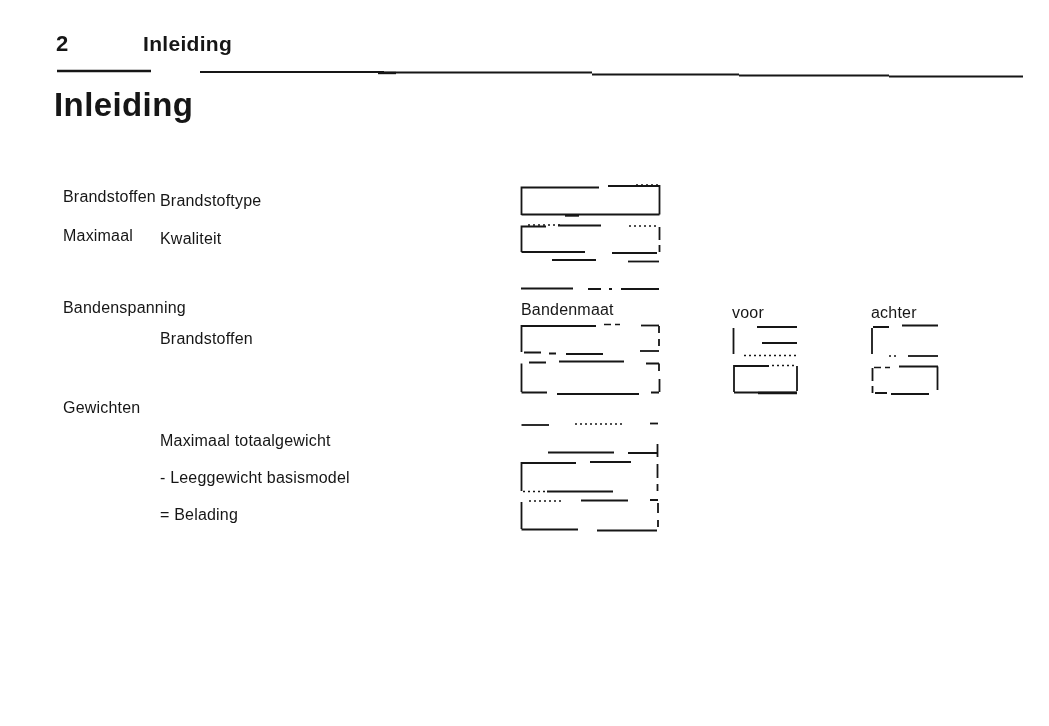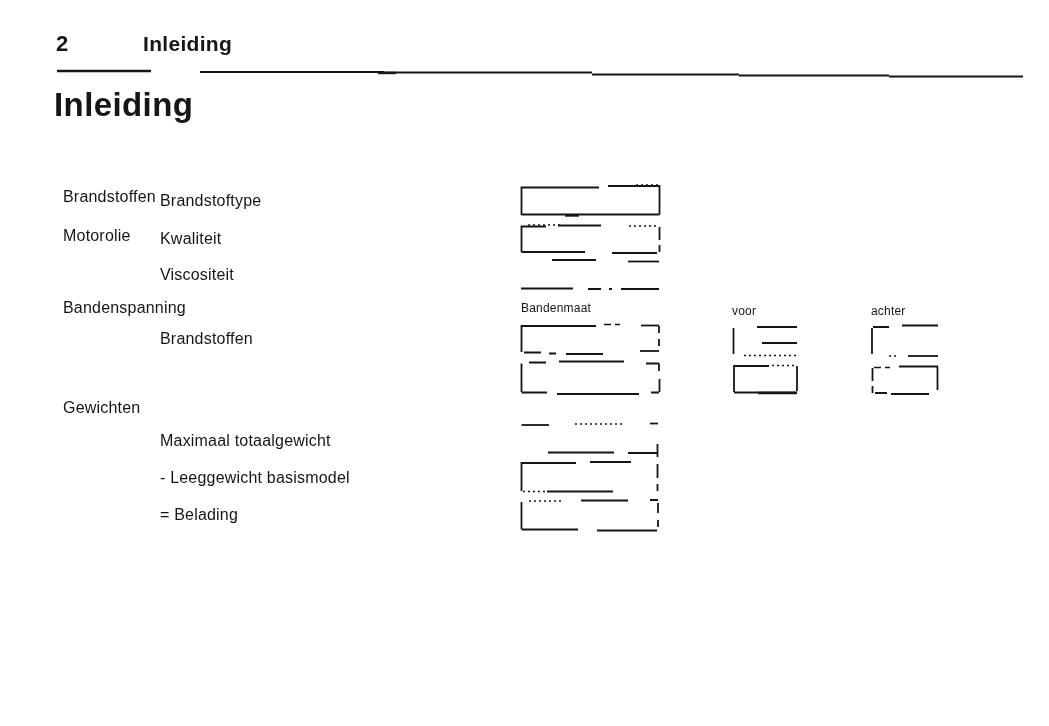--- a/index.html
+++ b/index.html
@@ -37,21 +37,21 @@
   }
   #fl-brandstoftype{top:192px}
   #fl-kwaliteit{top:230px}
   #fl-viscositeit{top:266px}
   #fl-zomerbanden{top:330px}
   #fl-winterbanden{top:365px}
   #fl-maximaal{top:432px}
   #fl-leeggewicht{top:469px}
   #fl-belading{top:506px}
   .colhead{
-    position:absolute;font-size:12px;letter-spacing:.2px;white-space:nowrap;
+    position:absolute;font-size:16px;letter-spacing:.2px;white-space:nowrap;
   }
   #ch-bandenmaat{left:521px;top:301px}
   #ch-voor{left:732px;top:304px}
   #ch-achter{left:871px;top:304px}
   svg.linework{
     position:absolute;left:0;top:0;
     pointer-events:none;
   }
   svg.linework path{
     stroke:#161616;stroke-width:1.8;fill:none;stroke-linecap:butt;
@@ -64,27 +64,26 @@
 <body>
 
 <div class="page">
 
   <span class="running-pagenum">2</span>
   <span class="running-chapter">Inleiding</span>
 
   <h1 class="page-title">Inleiding</h1>
 
   <div class="sec" id="sec-brandstoffen">Brandstoffen</div>
-  <div class="sec" id="sec-motorolie">Motorolie</div>
+  <div class="sec" id="sec-motorolie">Maximaal</div>
   <div class="sec" id="sec-bandenspanning">Bandenspanning</div>
   <div class="sec" id="sec-gewichten">Gewichten</div>
 
   <div class="flabel" id="fl-brandstoftype">Brandstoftype</div>
   <div class="flabel" id="fl-kwaliteit">Kwaliteit</div>
-  <div class="flabel" id="fl-viscositeit">Viscositeit</div>
   <div class="flabel" id="fl-zomerbanden">Brandstoffen</div>
   <div class="flabel" id="fl-maximaal">Maximaal totaalgewicht</div>
   <div class="flabel" id="fl-belading">= Belading</div>
   <div class="flabel" id="fl-leeggewicht">- Leeggewicht basismodel</div>
 
   <div class="colhead" id="ch-bandenmaat">Bandenmaat</div>
   <div class="colhead" id="ch-voor">voor</div>
   <div class="colhead" id="ch-achter">achter</div>
 
   <svg class="linework" width="1049" height="726" viewBox="0 0 1049 726">

